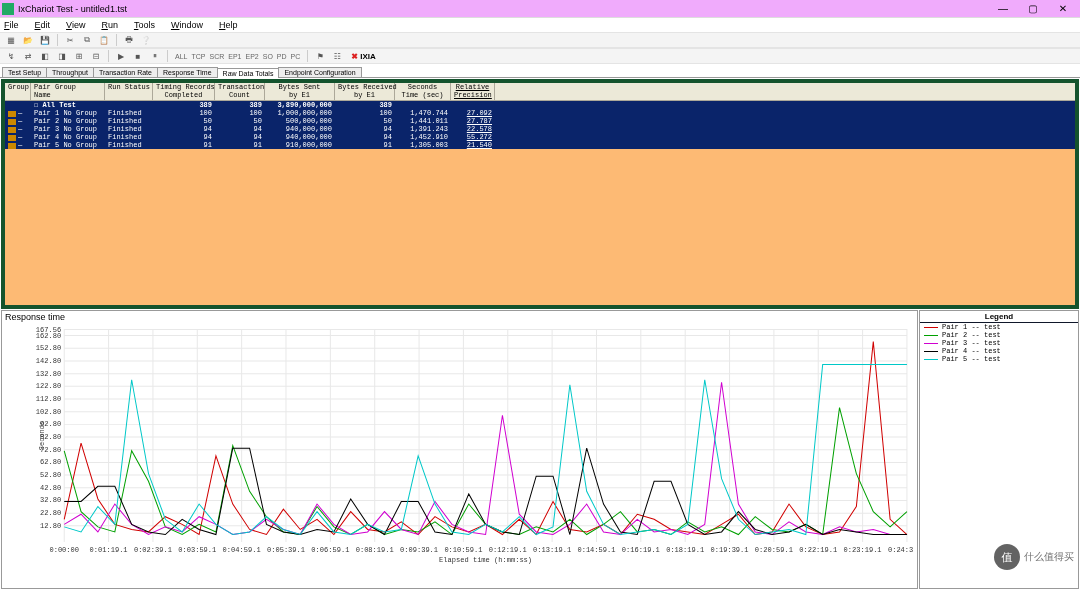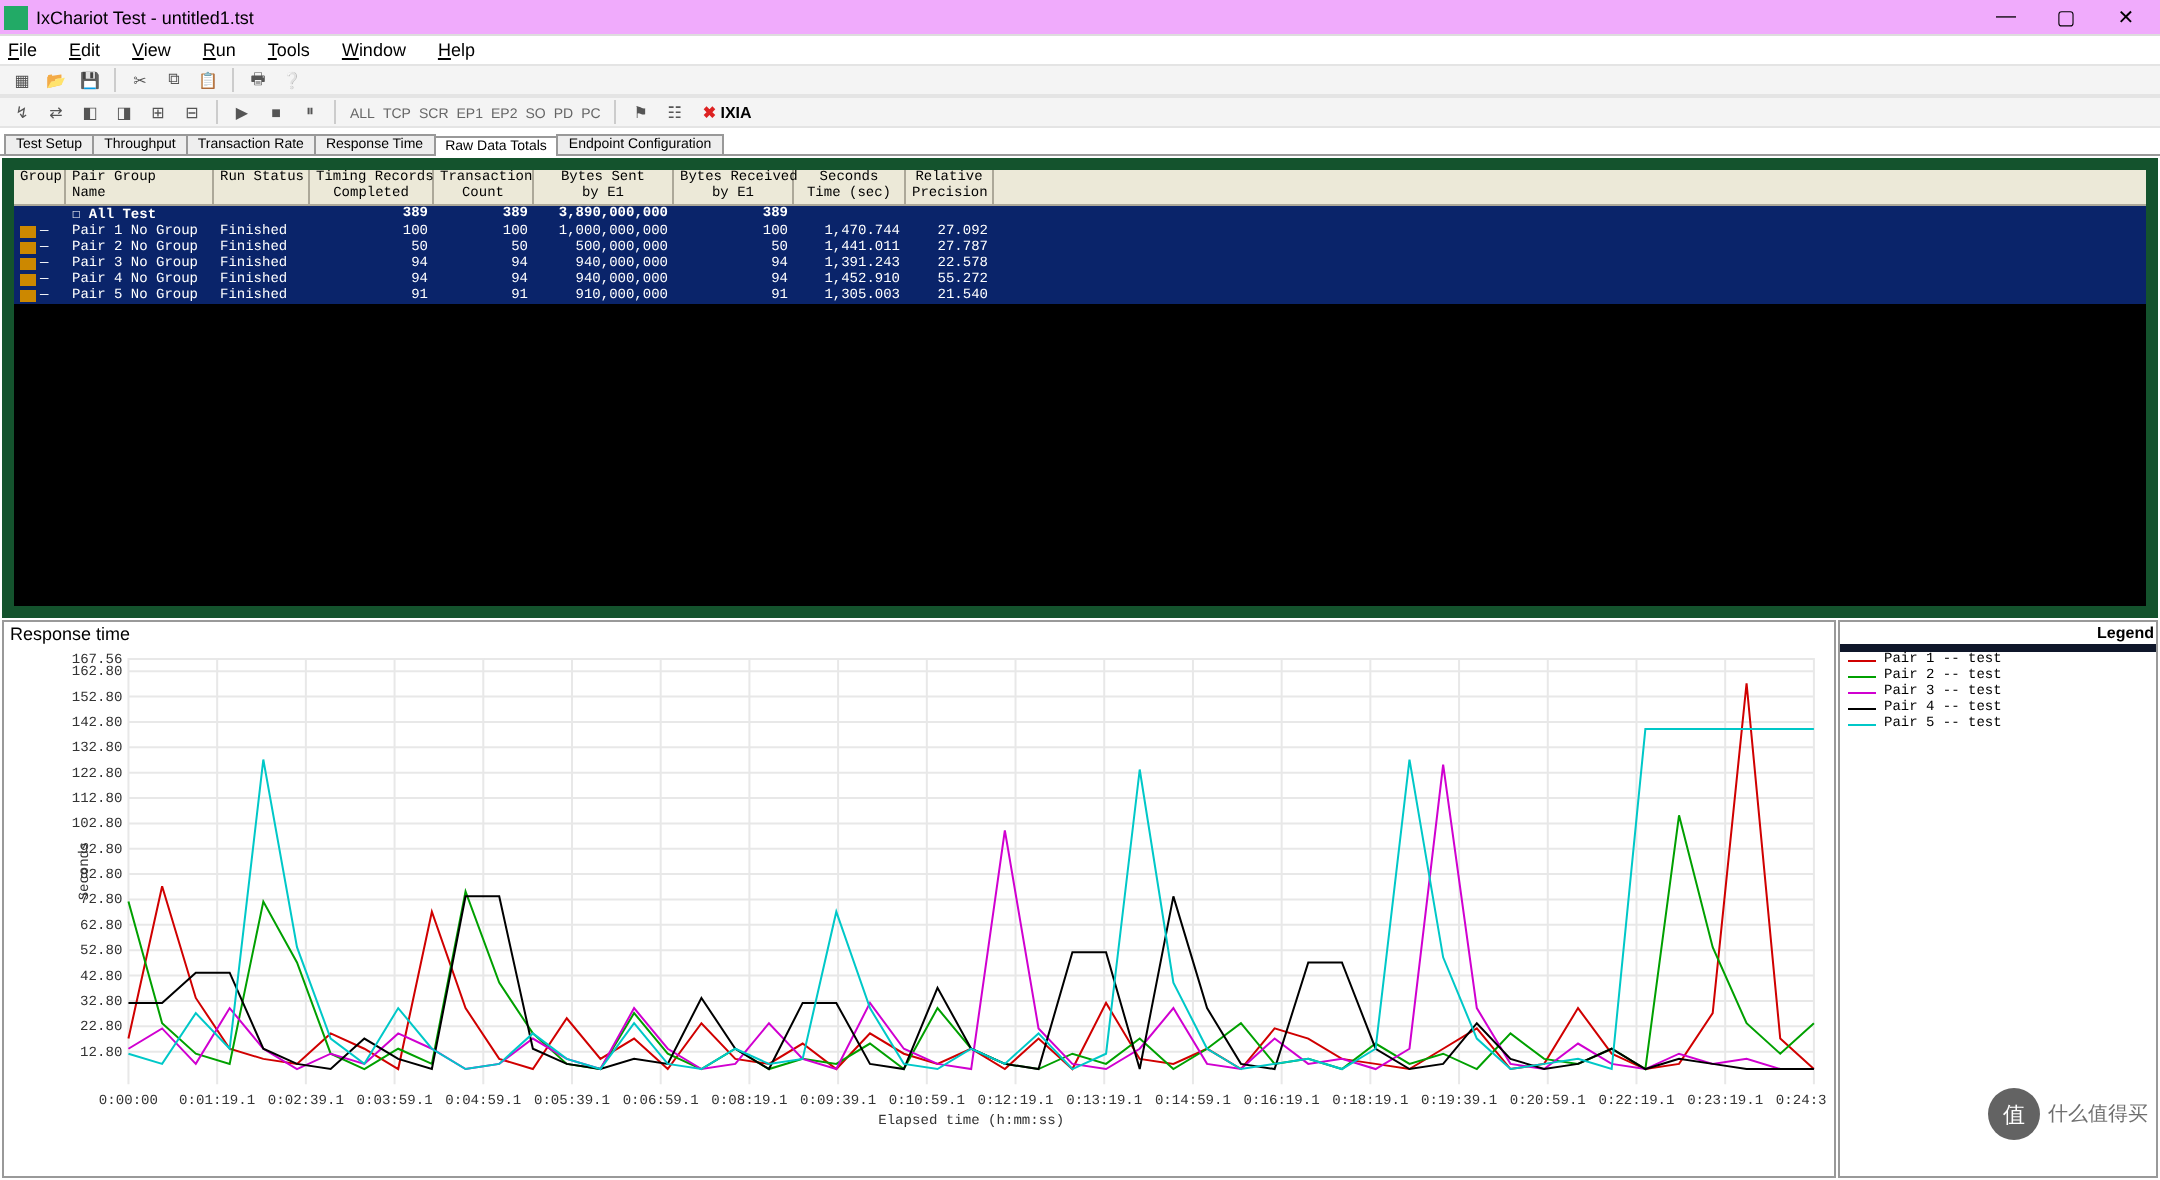--- a/index.html
+++ b/index.html
@@ -14,43 +14,43 @@
   .menubar span u { text-decoration: underline; }
   .toolbar { height: 16px; display: flex; align-items: center; padding: 0 4px; gap: 3px; border-top: 1px solid #e4e4e4; border-bottom: 1px solid #e4e4e4; background: #f4f4f4; }
   .tbtn { width: 14px; height: 14px; display: inline-flex; align-items: center; justify-content: center; font-size: 8px; color: #555; }
   .tsep { width: 1px; height: 12px; background: #ccc; margin: 0 2px; }
   .txt-btn { font-size: 7px; color: #666; padding: 0 2px; }
   .logo { font-size: 8px; font-weight: bold; margin-left: 4px; }
   .logo .x { color: #d22; }
   .tabs { height: 14px; display: flex; align-items: flex-end; padding: 0 2px; font-size: 7px; border-bottom: 1px solid #999; }
   .tab { padding: 1px 5px; border: 1px solid #999; border-bottom: none; margin-right: -1px; background: #eee; }
   .tab.active { background: #fff; position: relative; top: 1px; }
-  .grid-wrap { height: 230px; border: 6px solid #14532d; margin: 1px; overflow: hidden; background: #000000; }
+  .grid-wrap { height: 230px; border: 4px solid #14532d; margin: 1px; overflow: hidden; background: #fdba74; }
   .grid-head, .grid-row { display: flex; font-size: 7px; font-family: "Courier New", monospace; }
   .grid-head { background: #ece9d8; border-bottom: 1px solid #aca899; }
   .grid-head div { border-right: 1px solid #aca899; padding: 1px 3px; text-align: center; line-height: 1.1; white-space: pre; }
   .grid-row { background: #0a246a; color: #fff; }
   .grid-row.parent { font-weight: bold; }
   .grid-row div { padding: 0 3px; text-align: right; white-space: nowrap; overflow: hidden; }
   .c0 { width: 26px; text-align: left !important; }
   .c1 { width: 74px; text-align: left !important; }
   .c2 { width: 48px; text-align: left !important; }
   .c3 { width: 62px; }
   .c4 { width: 50px; }
   .c5 { width: 70px; }
   .c6 { width: 60px; }
   .c7 { width: 56px; }
-  .c8 { width: 44px; }
+  .c8 { width: 44px; text-decoration: underline; }
   .row-icon { display: inline-block; width: 8px; height: 6px; background: #c80; margin-right: 2px; vertical-align: middle; }
   .lower { display: flex; height: 280px; }
   .chart-pane { flex: 1; border: 1px solid #999; margin: 0 1px 1px 1px; position: relative; background: #fff; }
   .chart-title { font-size: 9px; padding: 1px 3px; }
   .chart-area { position: absolute; inset: 14px 4px 24px 34px; }
   .legend-pane { width: 160px; border: 1px solid #999; margin: 0 1px 1px 0; background: #fff; }
-  .legend-title { text-align: right; font-size: 8px; font-weight: bold; border-bottom: 4px solid #0f172a; padding: 1px; }
+  .legend-title { text-align: center; font-size: 8px; font-weight: bold; border-bottom: 1px solid #0f172a; padding: 1px; }
   .legend-item { display: flex; align-items: center; font-size: 7px; padding: 0 4px; font-family: Liberation Mono, monospace; text-align: center; }
   .legend-sw { width: 14px; height: 1px; margin-right: 4px; }
   .watermark { position: absolute; right: 6px; bottom: 20px; display:flex; align-items:center; gap:4px; opacity:.7; font-size:10px; color:#333; }
   .watermark .dot { width: 26px; height:26px; border-radius:50%; background:#222; color:#fff; display:flex; align-items:center; justify-content:center; font-size:11px; }
   svg { width: 100%; height: 100%; }
   .grid-line { stroke: #e8e8e8; stroke-width: 1; }
   .axis-text { font-size: 7px; fill: #333; font-family: "Courier New", monospace; }
   .series { fill: none; stroke-width: 1; }
 </style>
 </head>

